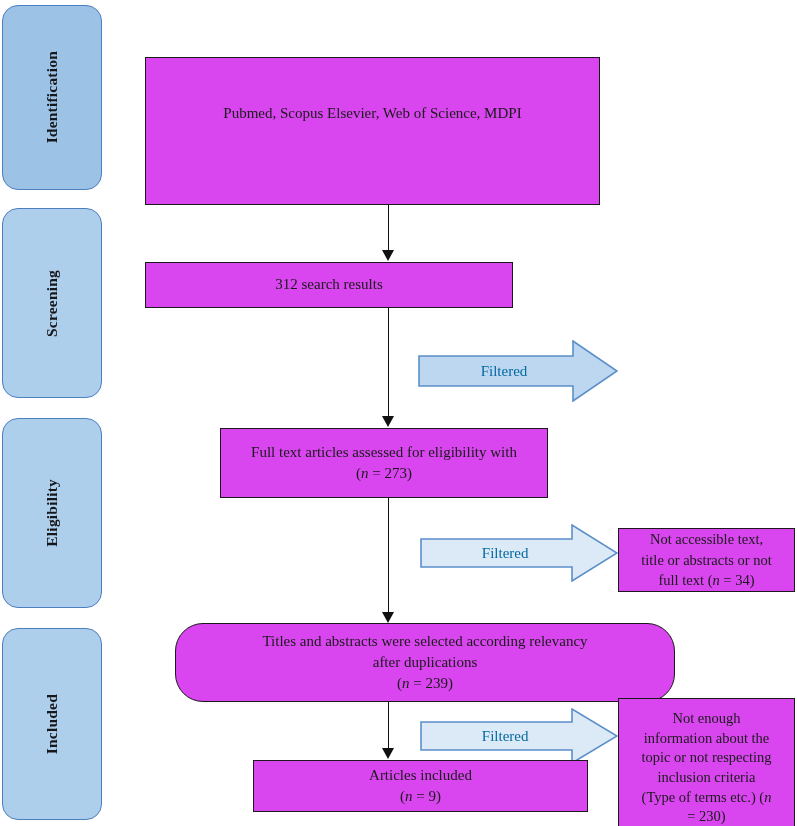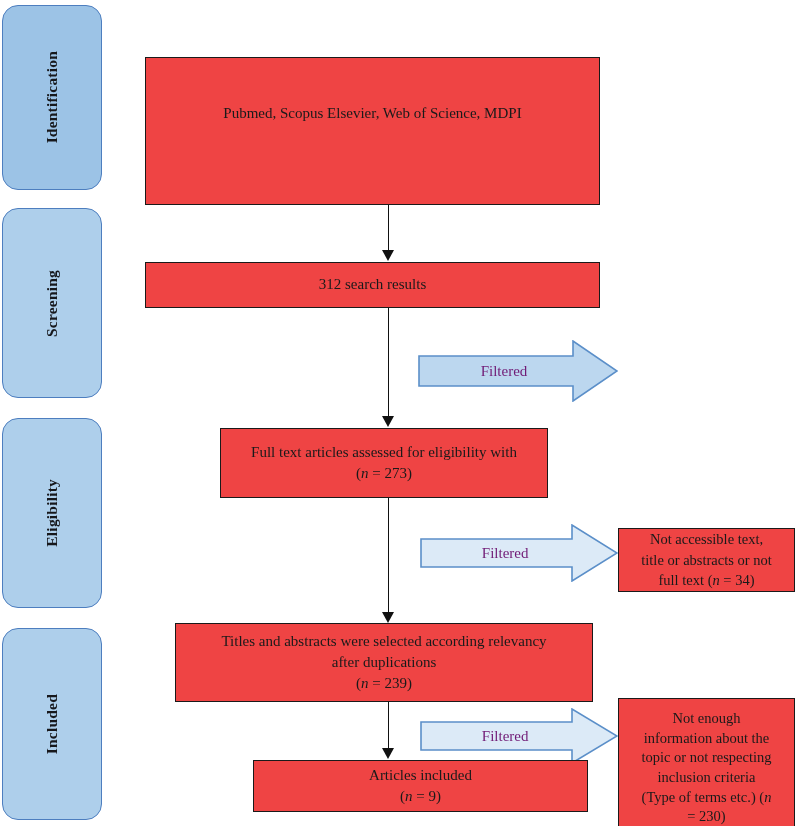--- a/index.html
+++ b/index.html
@@ -38,21 +38,21 @@
     color: #17181c;
     white-space: nowrap;
     font-family: "Liberation Serif", "DejaVu Serif", serif;
   }
 
   
   .box {
     position: absolute;
     box-sizing: border-box;
     border: 1.8px solid #1a1a1a;
-    background: #ef4444;
+    background: #d946ef;
     display: flex;
     align-items: center;
     justify-content: center;
     text-align: center;
     padding: 4px 8px;
   }
   .box .txt {
     line-height: 1.42;
     font-size: 15px;
     font-family: "Liberation Serif", "DejaVu Serif", serif;
@@ -79,21 +79,21 @@
   .blockarrow {
     position: absolute;
     display: flex;
     align-items: center;
     justify-content: center;
   }
   .blockarrow svg { position: absolute; left: 0; top: 0; }
   .blockarrow .alabel {
     position: relative;
     font-size: 15px;
-    color: #701a75;
+    color: #0369a1;
     z-index: 2;
     margin-right: 14%;
     font-family: "Liberation Serif", "DejaVu Serif", serif;
   }
 </style>
 </head>
 <body>
 
 <div id="canvas">
 
@@ -116,21 +116,21 @@
   <div class="box" style="left:145px; top:57px; width:455px; height:148px;">
     <div class="txt">
       <div>Pubmed, Scopus Elsevier, Web of Science, MDPI</div>
       <div style="height:34px;"></div>
     </div>
   </div>
 
   <div class="vline" style="left:388px; top:205px; height:47px;"></div>
   <div class="vhead" style="left:382px; top:250px;"></div>
 
-  <div class="box" style="left:145px; top:262px; width:455px; height:46px;">
+  <div class="box" style="left:145px; top:262px; width:368px; height:46px;">
     <div class="txt">
       <div>312 search results</div>
     </div>
   </div>
 
   <div class="vline" style="left:388px; top:308px; height:110px;"></div>
   <div class="vhead" style="left:382px; top:416px;"></div>
 
   <div class="blockarrow" style="left:418px; top:340px; width:200px; height:62px;">
     <svg width="200" height="62" viewBox="0 0 200 62">
@@ -158,21 +158,21 @@
   </div>
 
   <div class="box small" style="left:618px; top:528px; width:177px; height:64px;">
     <div class="txt">
       <div>Not accessible text,</div>
       <div>title or abstracts or not</div>
       <div><span>full text (</span><span class="ital">n</span><span> = 34)</span></div>
     </div>
   </div>
 
-  <div class="box" style="left:175px; top:623px; width:418px; height:79px;">
+  <div class="box" style="left:175px; top:623px; width:500px; height:79px;border-radius:28px;">
     <div class="txt">
       <div>Titles and abstracts were selected according relevancy</div>
       <div>after duplications</div>
       <div><span>(</span><span class="ital">n</span><span> = 239)</span></div>
     </div>
   </div>
 
   <div class="vline" style="left:388px; top:702px; height:48px;"></div>
   <div class="vhead" style="left:382px; top:748px;"></div>
 

